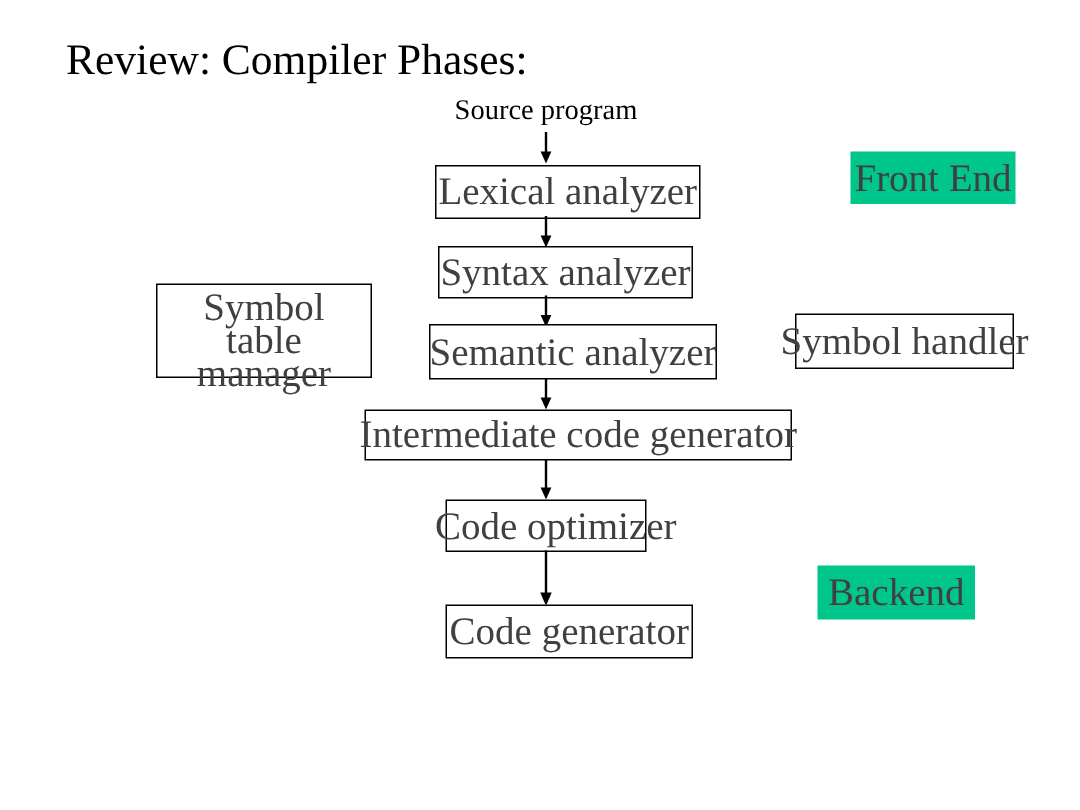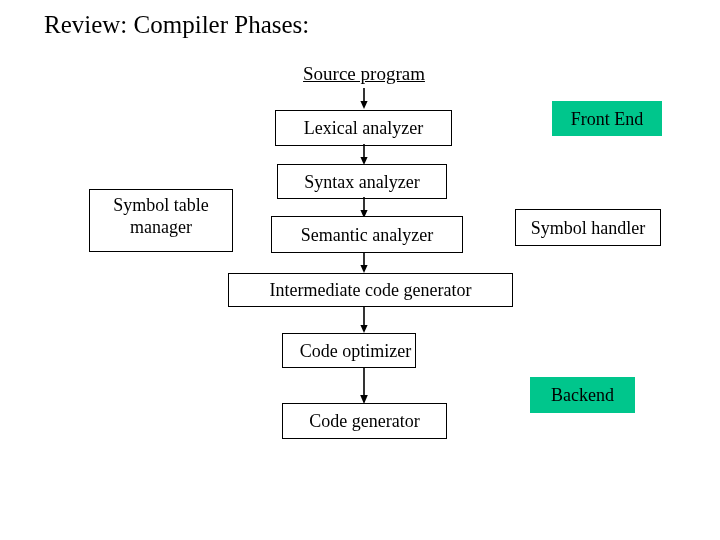--- a/index.html
+++ b/index.html
@@ -14,47 +14,48 @@
   #slide {
     position: relative;
     width: 720px;
     height: 540px;
     background: #ffffff;
     overflow: hidden;
   }
   .title {
     position: absolute;
     left: 44px;
-    top: 10px;
-    font-size: 25px;
+    top: 25px;
+    font-size: 29px;
     line-height: 30px;
     white-space: nowrap;
     color: #000000;
   }
   .plain-label {
     position: absolute;
     text-align: center;
     font-size: 19px;
     line-height: 23px;
     white-space: nowrap;
     color: #000000;
   }
   .box {
     position: absolute;
     border: 1px solid #000000;
     background: #ffffff;
     box-sizing: border-box;
     display: flex;
     align-items: center;
     justify-content: center;
-    font-size: 18px;
+    font-size: 26px;
     line-height: 22px;
-    color: #000000;
+    color: #404040;
     text-align: center;
     white-space: nowrap;
+    margin-left: 15px;
   }
   .box.multiline {
     display: block;
     text-align: center;
     white-space: normal;
     padding: 4px 8px 0 8px;
   }
   .box.green {
     border: none;
     background: #00c68c;
@@ -68,21 +69,21 @@
     overflow: visible;
   }
 </style>
 </head>
 <body>
 
 <div id="slide">
 
   <div class="title">Review: Compiler Phases:</div>
 
-  <div class="plain-label" style="left:280px; top:62px; width:168px;text-decoration:underline;">Source program</div>
+  <div class="plain-label" style="left:280px; top:62px; width:168px;">Source program</div>
 
   <div class="arrow" style="left:356px; top:88px;">
     <svg width="16" height="22" viewBox="0 0 16 22">
       <line x1="8" y1="0" x2="8" y2="16" stroke="#000" stroke-width="1.6"></line>
       <polygon points="8,21 4.4,13 11.6,13" fill="#000"></polygon>
     </svg>
   </div>
 
   <div class="box" style="left:275px; top:110px; width:177px; height:36px;">Lexical analyzer</div>
 

